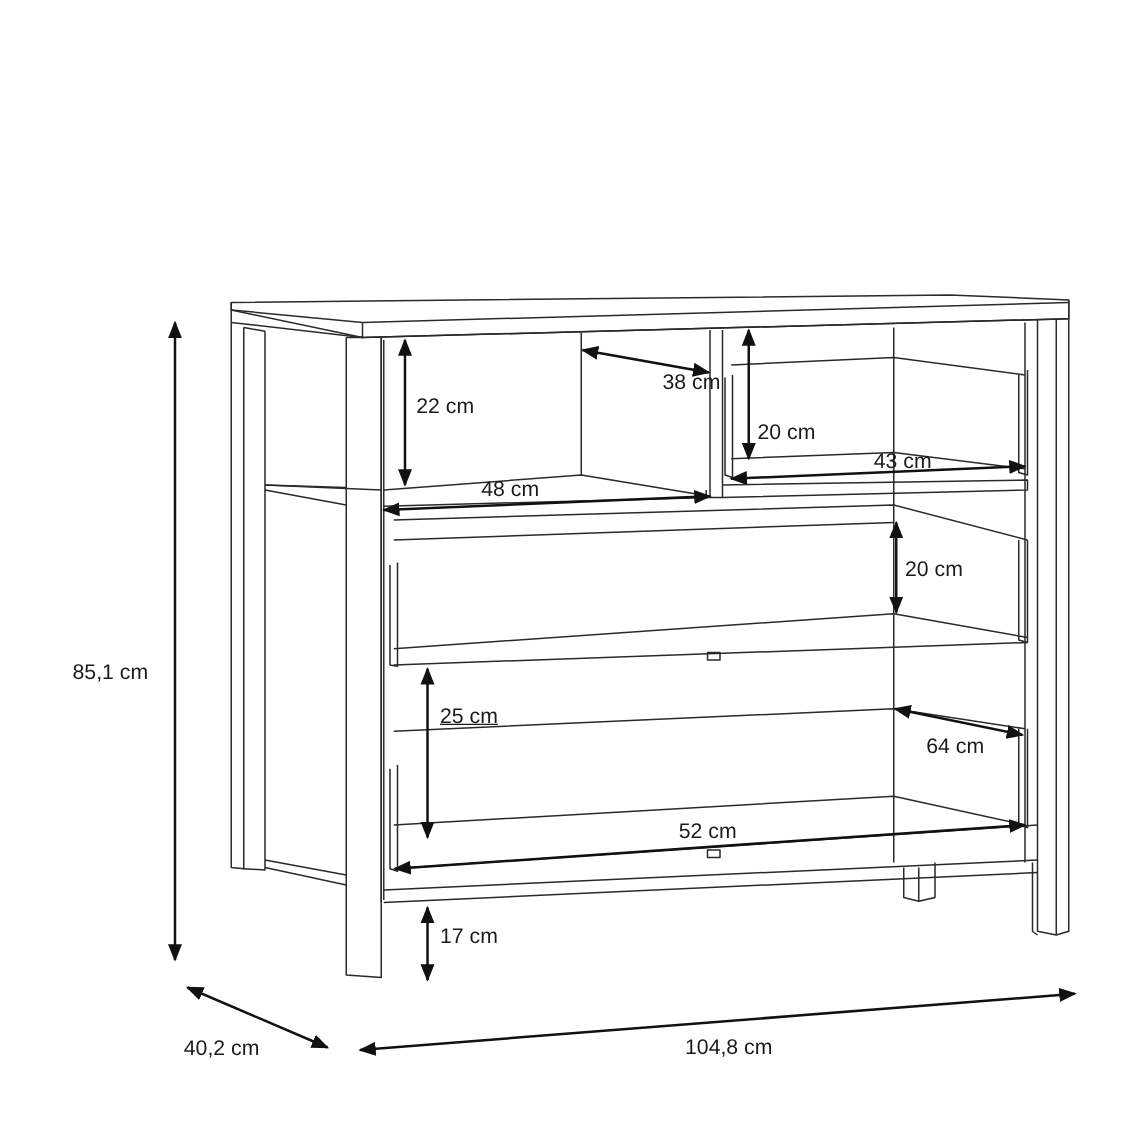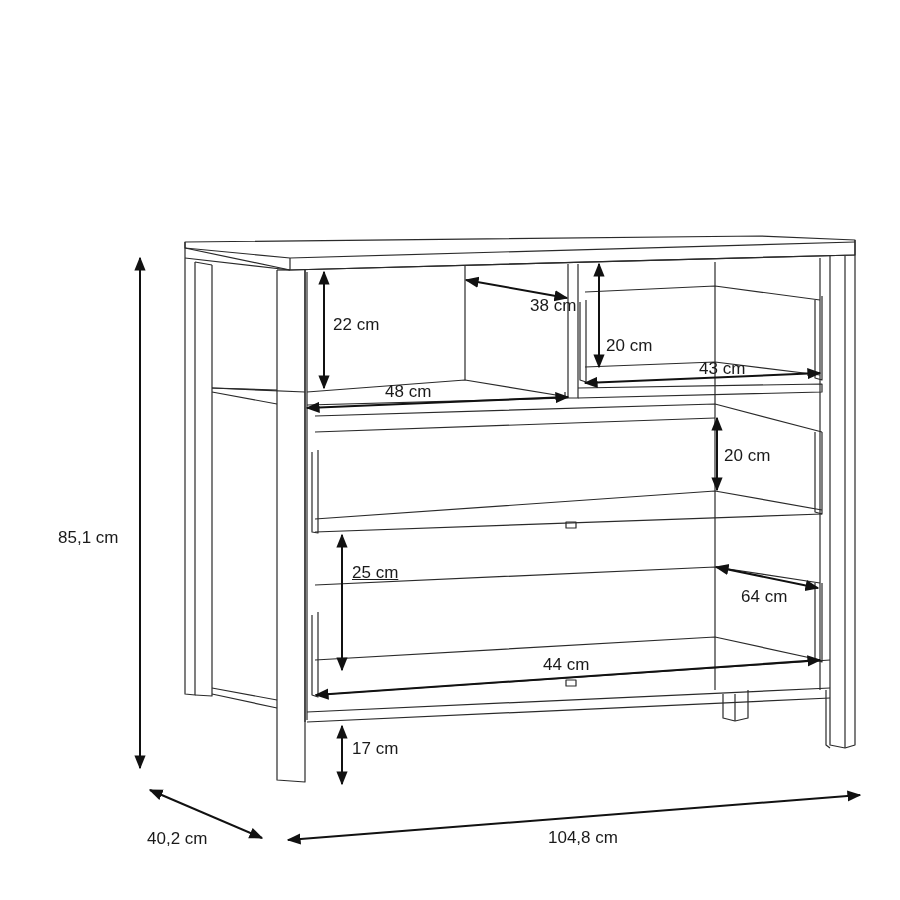--- a/index.html
+++ b/index.html
@@ -140,14 +140,14 @@
 <div class="label" style="left:548px;top:829px;">104,8 cm</div>
 
 <div class="label" style="left:333px;top:316px;">22 cm</div>
 <div class="label" style="left:486px;top:297px;margin-left:44px;">38 cm</div>
 <div class="label" style="left:385px;top:383px;">48 cm</div>
 <div class="label" style="left:606px;top:307px;margin-top:30px;">20 cm</div>
 <div class="label" style="left:699px;top:360px;text-align:center;">43 cm</div>
 <div class="label" style="left:724px;top:447px;">20 cm</div>
 <div class="label" style="left:352px;top:564px;text-decoration:underline;">25 cm</div>
 <div class="label" style="left:741px;top:588px;">64 cm</div>
-<div class="label" style="left:543px;top:656px;">44 cm</div>
+<div class="label" style="left:543px;top:656px;">52 cm</div>
 <div class="label" style="left:352px;top:740px;">17 cm</div>
 
 </body></html>

